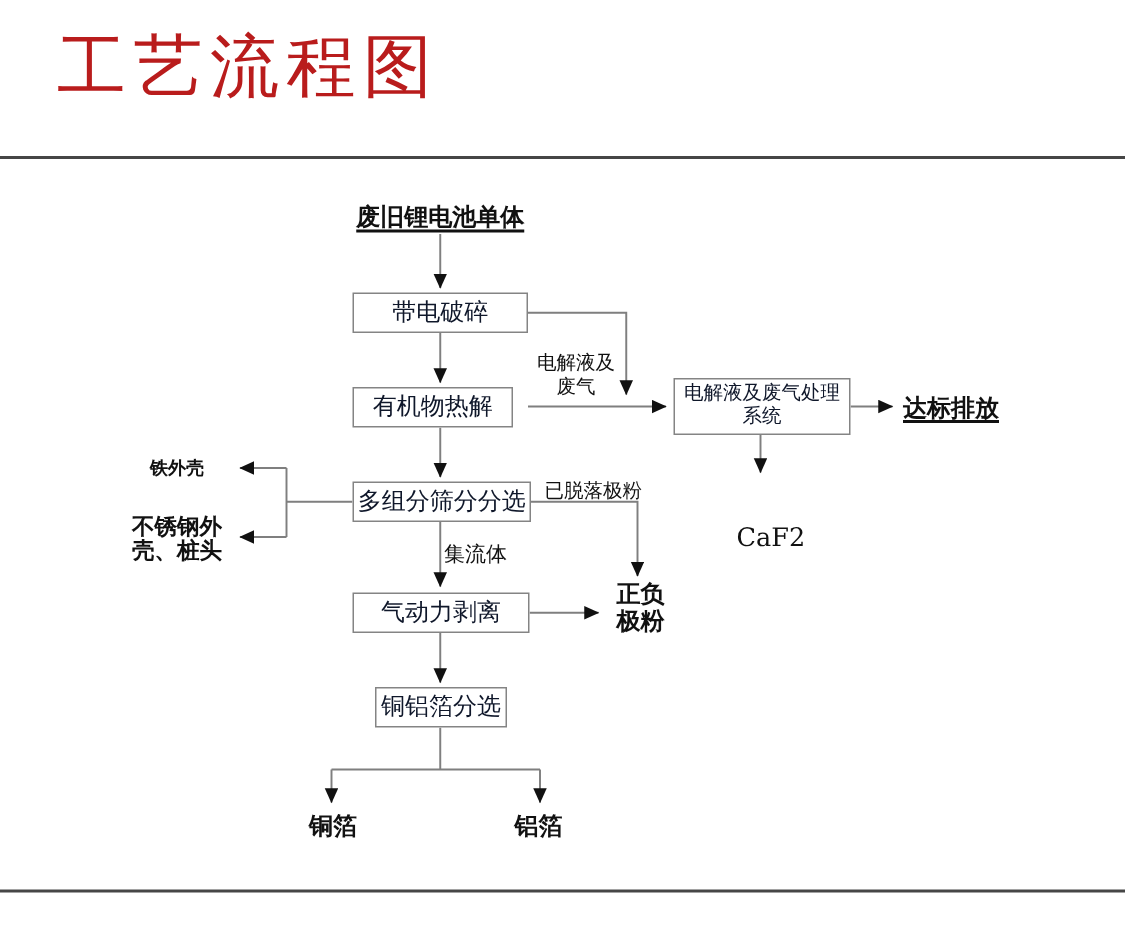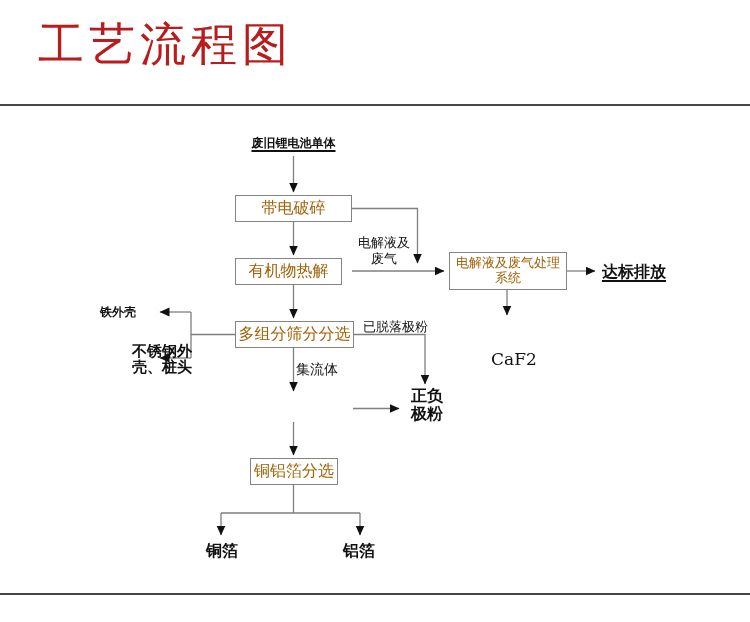--- a/index.html
+++ b/index.html
@@ -3,21 +3,21 @@
 <meta charset="utf-8">
 <style>
   html,body{margin:0;padding:0;background:#ffffff;}
   .page{position:relative;width:750px;height:622px;background:#ffffff;
         font-family:"DejaVu Sans",sans-serif;color:#111111;overflow:hidden;}
   .title{position:absolute;left:38px;top:14px;font-size:46px;font-weight:400;
          letter-spacing:5px;color:#b91c1c;white-space:nowrap;}
   .divider{position:absolute;left:0;width:750px;height:2px;background:#464646;}
   .box{position:absolute;border:1px solid #848484;background:#ffffff;
        display:flex;flex-direction:column;align-items:center;justify-content:center;
-       text-align:center;font-size:16px;line-height:1.15;color:#a16207;box-sizing:border-box;
+       text-align:center;font-size:16px;line-height:1.15;color:#0f172a;box-sizing:border-box;
        font-family:"DejaVu Serif",serif;}
   .box .ln{display:block;}
   .lbl{position:absolute;color:#111111;white-space:nowrap;font-family:"DejaVu Serif",serif;}
   .bold{font-weight:bold;}
   .und{text-decoration:underline;text-decoration-thickness:2px;text-underline-offset:3px;}
   .small{font-size:13px;}
   .center{text-align:center;}
   .edges{position:absolute;left:0;top:0;}
 </style>
 </head>
@@ -49,47 +49,50 @@
       <path d="M567 271 H595" marker-end="url(#arr)"></path>
       <path d="M507 290 V315" marker-end="url(#arr)"></path>
       <path d="M235 334.5 H191 M191 312 V358"></path>
       <path d="M191 312 H160" marker-end="url(#arr)"></path>
       <path d="M191 358 H160" marker-end="url(#arr)"></path>
       <path d="M354 334.5 H425 V384" marker-end="url(#arr)"></path>
       <path d="M353 408.5 H399" marker-end="url(#arr)"></path>
     </g>
   </svg>
 
-  <div class="lbl bold und center" style="left:225px;top:135px;width:137px;font-size:12px;">废旧锂电池单体</div>
+  <div class="lbl bold und center" style="left:225px;top:135px;width:137px;font-size:16px;">废旧锂电池单体</div>
 
   <div class="box" style="left:235px;top:195px;width:117px;height:27px;">
     <span>带电破碎</span>
   </div>
 
   <div class="box" style="left:235px;top:258px;width:107px;height:27px;">
     <span>有机物热解</span>
   </div>
 
   <div class="box" style="left:449px;top:252px;width:118px;height:38px;font-size:13px;">
     <span class="ln">电解液及废气处理</span>
     <span class="ln">系统</span>
   </div>
 
   <div class="box" style="left:235px;top:321px;width:119px;height:27px;">
     <span>多组分筛分分选</span>
   </div>
 
+  <div class="box" style="left:235px;top:395px;width:118px;height:27px;">
+    <span>气动力剥离</span>
+  </div>
 
   <div class="box" style="left:250px;top:458px;width:88px;height:27px;">
     <span>铜铝箔分选</span>
   </div>
 
   <div class="lbl bold" style="left:100px;top:304px;font-size:12px;">铁外壳</div>
 
-  <div class="lbl bold" style="left:88px;top:343px;font-size:15px;line-height:16px;margin-left:44px;">
+  <div class="lbl bold" style="left:88px;top:343px;font-size:15px;line-height:16px;">
     <span style="display:block">不锈钢外</span>
     <span style="display:block">壳、桩头</span>
   </div>
 
   <div class="lbl bold und" style="left:602px;top:262px;font-size:16px;">达标排放</div>
 
   <div class="lbl" style="left:491px;top:325px;font-size:17px;font-family:'DejaVu Serif',serif;margin-top:24px;">CaF2</div>
 
   <div class="lbl bold center" style="left:407px;top:387px;width:40px;font-size:16px;line-height:18px;">
     <span style="display:block">正负</span>

